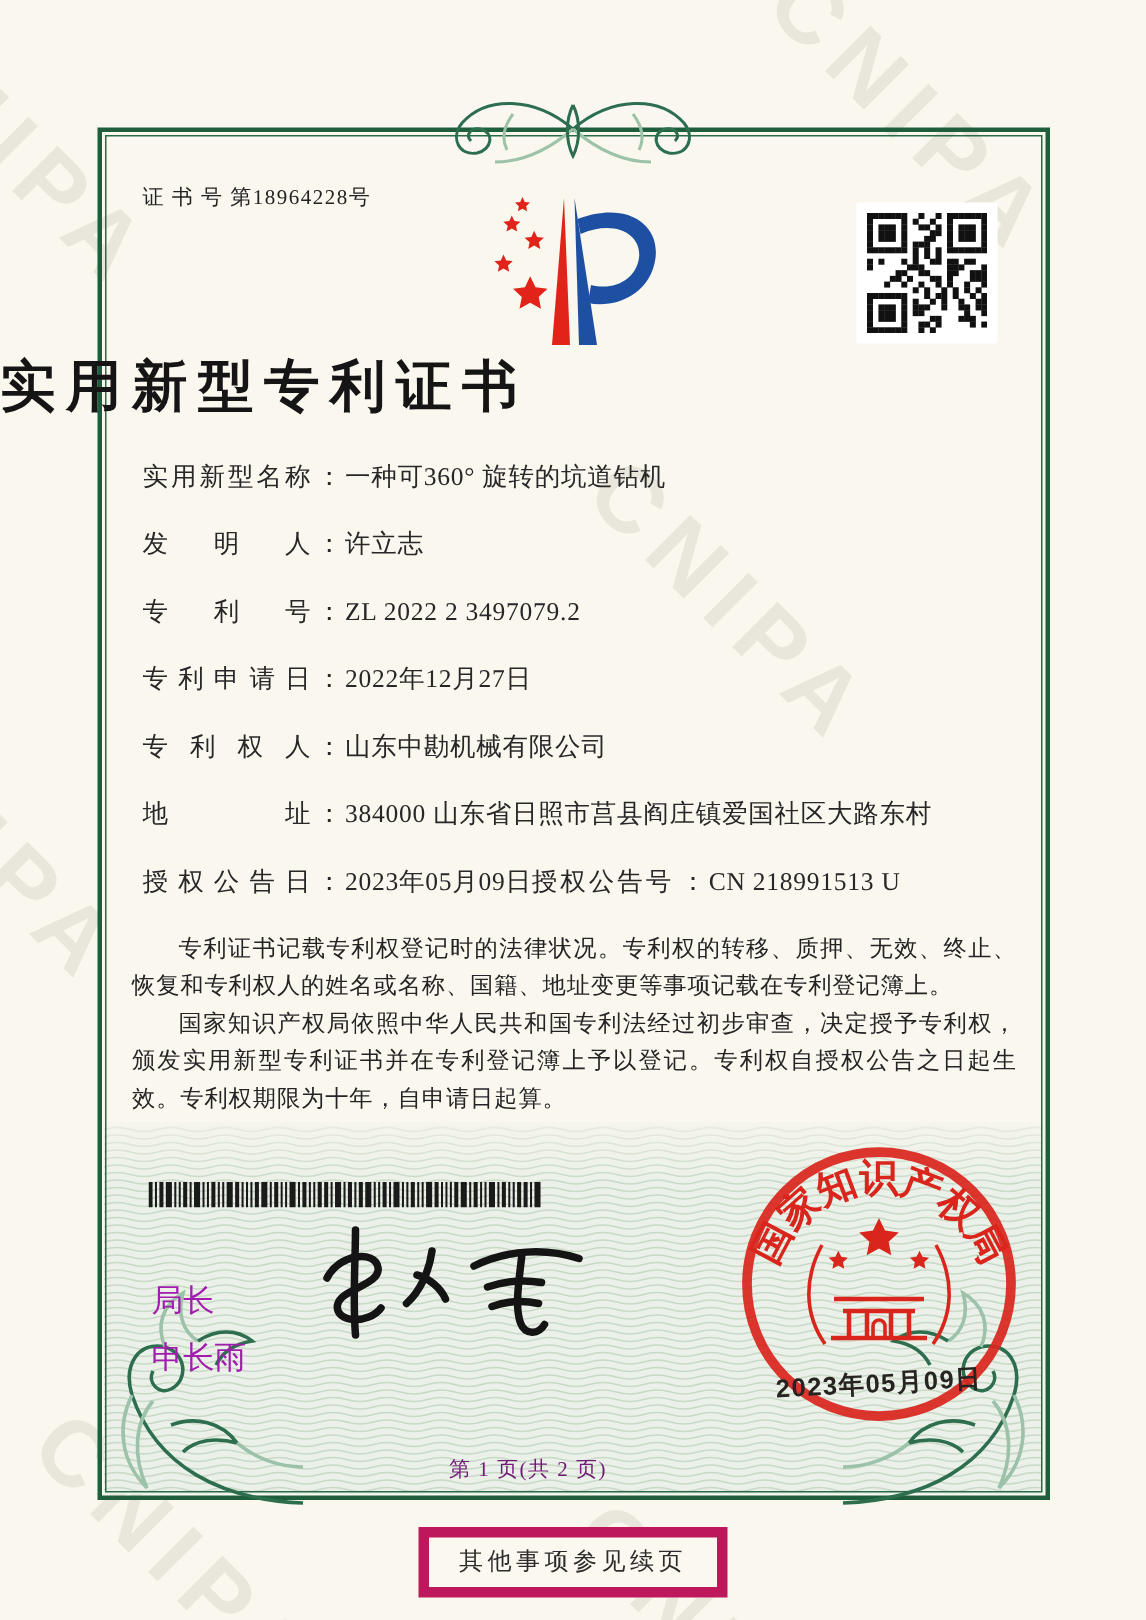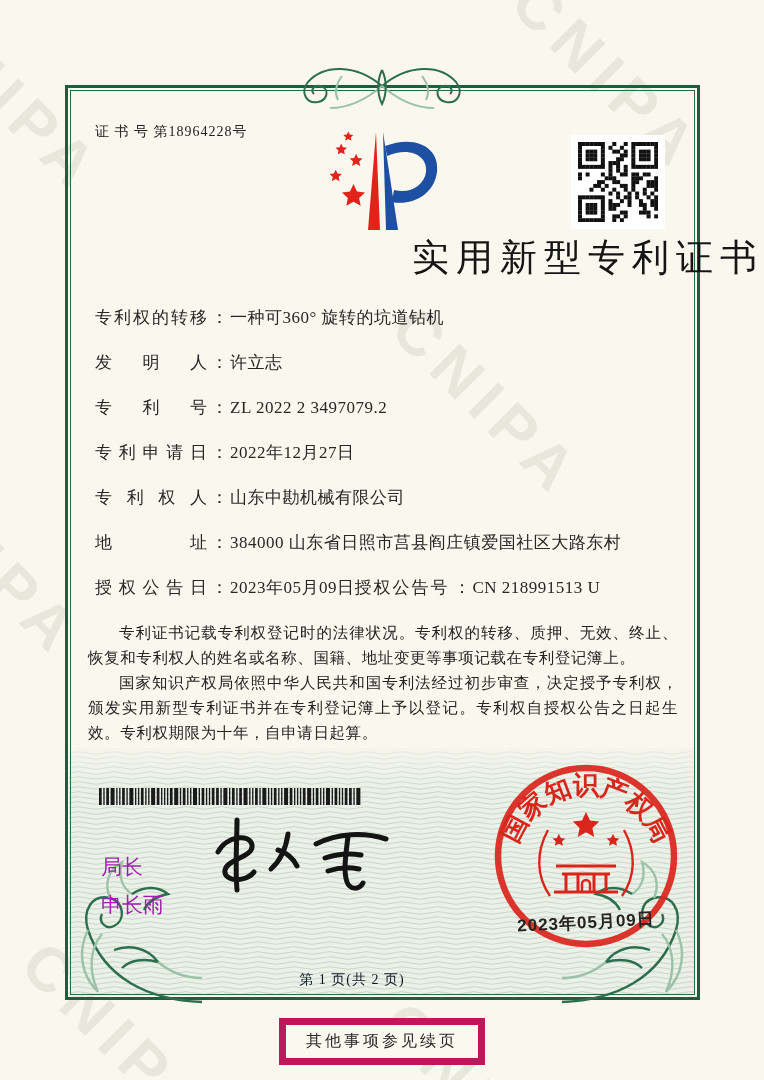--- a/index.html
+++ b/index.html
@@ -55,22 +55,22 @@
   .logo { left:316px; top:124px; }
 
   .qr-box {
     left:571px; top:135px; width:94px; height:94px;
     background:#ffffff;
     display:flex; align-items:center; justify-content:center;
   }
 
   .title {
     left:0; top:233px; width:764px;
-    text-align:right;
-    font-size:37px; font-weight:normal; letter-spacing:7px;
+    text-align:left;
+    font-size:37px; font-weight:bold; letter-spacing:7px;
     color:#151515;
   }
 
   .fields { left:95px; top:306px; width:590px; }
   .field-row { height:45px; font-size:17px; color:#272727; white-space:nowrap; }
   .flabel {
     display:inline-block; width:112px;
     text-align:justify; text-align-last:justify;
     vertical-align:bottom;
   }
@@ -101,21 +101,21 @@
     left:506px; top:911px; width:160px;
     text-align:center;
     font-size:17px; font-weight:bold; color:#272320;
     letter-spacing:1px;
     transform:rotate(-3deg);
     font-family:"Liberation Sans","DejaVu Sans",sans-serif;
   }
 
   .page-info {
     left:0; top:971px; width:664px;
-    text-align:center; font-size:14px; color:#0f172a; letter-spacing:1px;padding-left:40px;
+    text-align:center; font-size:14px; color:#701a75; letter-spacing:1px;padding-left:40px;
   }
 
   .continuation {
     left:0; top:1018px; width:764px; text-align:center;
   }
   .continuation span {
     display:inline-block;
     border:7px solid #be185d;
     background:#fbf8ef;
     padding:6px 20px;
@@ -450,21 +450,21 @@
       <rect x="15.24" y="76.19" width="4" height="4" fill="#111"></rect>
       <rect x="19.05" y="76.19" width="4" height="4" fill="#111"></rect>
       <rect x="22.86" y="76.19" width="4" height="4" fill="#111"></rect>
     </svg>
 </div>
 
 <div class="abs title">实用新型专利证书</div>
 
 <div class="abs fields">
   <div class="field-row">
-    <span class="flabel">专利权的转移</span><span class="fcolon">：</span><span class="fvalue">一种可360° 旋转的坑道钻机</span>
+    <span class="flabel">实用新型名称</span><span class="fcolon">：</span><span class="fvalue">一种可360° 旋转的坑道钻机</span>
   </div>
   <div class="field-row">
     <span class="flabel">发明人</span><span class="fcolon">：</span><span class="fvalue">许立志</span>
   </div>
   <div class="field-row">
     <span class="flabel">专利号</span><span class="fcolon">：</span><span class="fvalue">ZL 2022 2 3497079.2</span>
   </div>
   <div class="field-row">
     <span class="flabel">专利申请日</span><span class="fcolon">：</span><span class="fvalue">2022年12月27日</span>
   </div>

